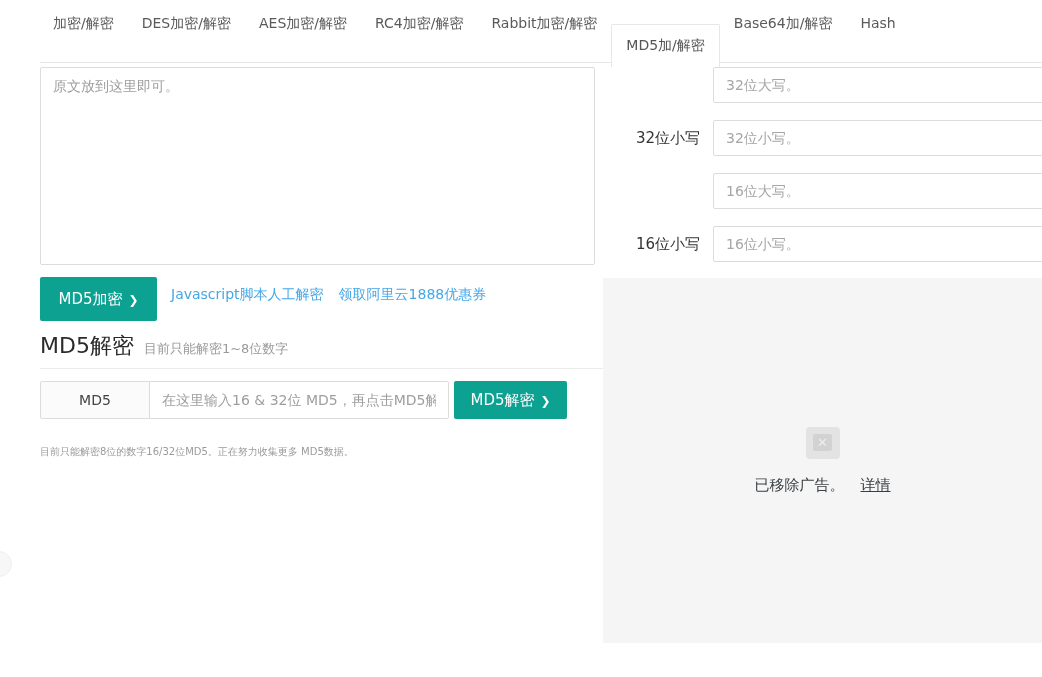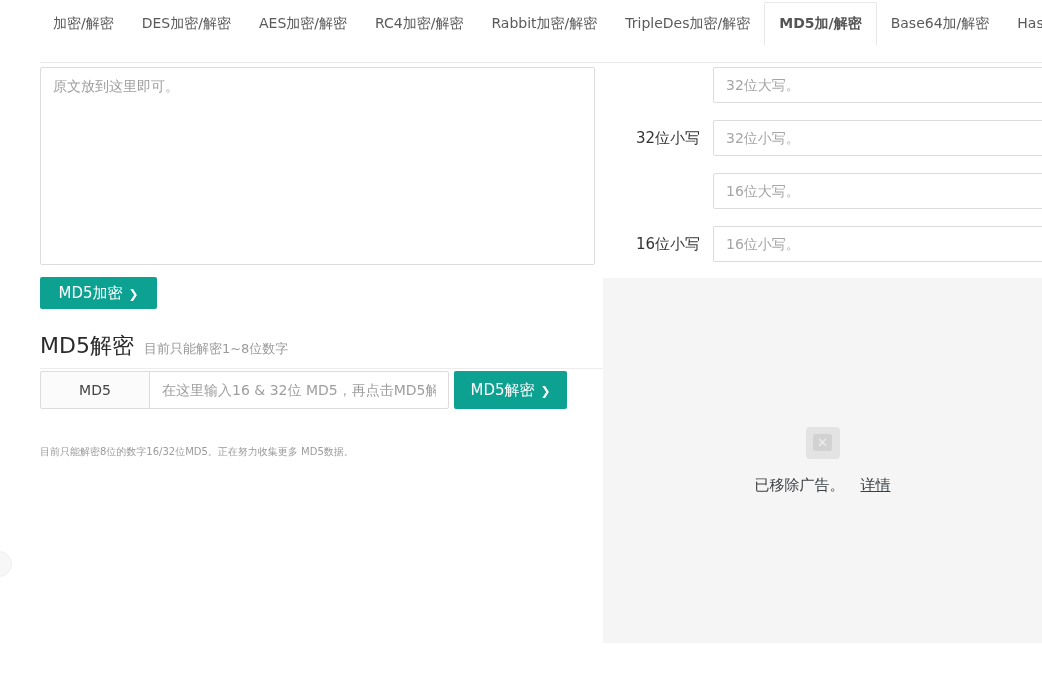--- a/index.html
+++ b/index.html
@@ -19,51 +19,51 @@
   }
   .tabs::after{
     content:"";position:absolute;left:40px;right:0;bottom:0;height:1px;
     background:#e7e7e7;z-index:1;
   }
   .tab{
     line-height:47px;height:47px;padding:0 14px;
     font-size:14px;color:#5a5a5a;white-space:nowrap;cursor:pointer;
   }
   .tab--active{
-    margin-top:2px;height:42px;line-height:40px;
+    margin-top:24px;height:42px;line-height:40px;
     background:#fff;border:1px solid #e7e7e7;border-bottom:none;
-    border-radius:2px 2px 0 0;position:relative;z-index:2;color:#555;font-weight:bold;
+    border-radius:2px 2px 0 0;position:relative;z-index:2;color:#555;
   }
   
   .plain-textarea{
     position:absolute;left:40px;top:67px;width:555px;height:198px;
     box-sizing:border-box;border:1px solid #dcdcdc;border-radius:2px;
     padding:10px 12px;font-size:14px;color:#333;resize:none;outline:none;
     font-family:inherit;
   }
   .plain-textarea::placeholder{color:#9e9e9e;opacity:1;}
   .btn{
     display:flex;align-items:center;justify-content:center;gap:6px;
     background:#0da192;color:#fff;border:none;border-radius:2px;
     font-size:15px;cursor:pointer;font-family:inherit;
   }
   .btn .chev{font-size:12px;line-height:1;position:relative;top:1px;}
-  .btn-encrypt{position:absolute;left:40px;top:277px;width:117px;height:32px;}
+  .btn-encrypt{position:absolute;left:40px;top:277px;width:117px;height:44px;}
   .enc-links{
     position:absolute;left:171px;top:286px;display:flex;gap:15px;
     font-size:14px;
   }
   .enc-links a{color:#45a7e8;text-decoration:none;cursor:pointer;white-space:nowrap;}
   .decrypt-head{
     position:absolute;left:40px;top:331px;display:flex;align-items:baseline;gap:10px;
   }
   .decrypt-title{font-size:22px;font-weight:400;color:#2b2b2b;}
   .decrypt-sub{font-size:13px;color:#9a9a9a;}
   .divider{position:absolute;left:40px;top:368px;width:563px;height:1px;background:#ececec;}
-  .igroup{position:absolute;left:40px;top:371px;height:38px;display:flex;}
+  .igroup{position:absolute;left:40px;top:381px;height:38px;display:flex;}
   .igroup-addon{
     width:110px;box-sizing:border-box;border:1px solid #dcdcdc;background:#fbfbfb;
     display:flex;align-items:center;justify-content:center;font-size:14px;color:#444;
     border-radius:2px 0 0 2px;
   }
   .igroup-input{
     width:300px;box-sizing:border-box;border:1px solid #dcdcdc;margin-left:-1px;
     padding:0 12px;font-size:14px;color:#333;outline:none;font-family:inherit;
     border-radius:0 2px 2px 0;
   }
@@ -108,33 +108,36 @@
 <body>
 
 <div class="page">
 
   <div class="tabs">
     <div class="tab">加密/解密</div>
     <div class="tab">DES加密/解密</div>
     <div class="tab">AES加密/解密</div>
     <div class="tab">RC4加密/解密</div>
     <div class="tab">Rabbit加密/解密</div>
-    <div class="tab">TripleDes加密/解密</div>
     <div class="tab tab--active">MD5加/解密</div>
     <div class="tab">Base64加/解密</div>
     <div class="tab">Hash</div>
   </div>
 
   <textarea class="plain-textarea" placeholder="原文放到这里即可。" style=""></textarea>
 
   <button class="btn btn-encrypt">
     <span>MD5加密</span>
     <span class="chev">❯</span>
   </button>
 
+  <div class="enc-links">
+    <a>Javascript脚本人工解密</a>
+    <a>领取阿里云1888优惠券</a>
+  </div>
 
   <div class="decrypt-head">
     <span class="decrypt-title">MD5解密</span>
     <span class="decrypt-sub">目前只能解密1~8位数字</span>
   </div>
 
   <div class="divider"></div>
 
   <div class="igroup">
     <div class="igroup-addon">MD5</div>

